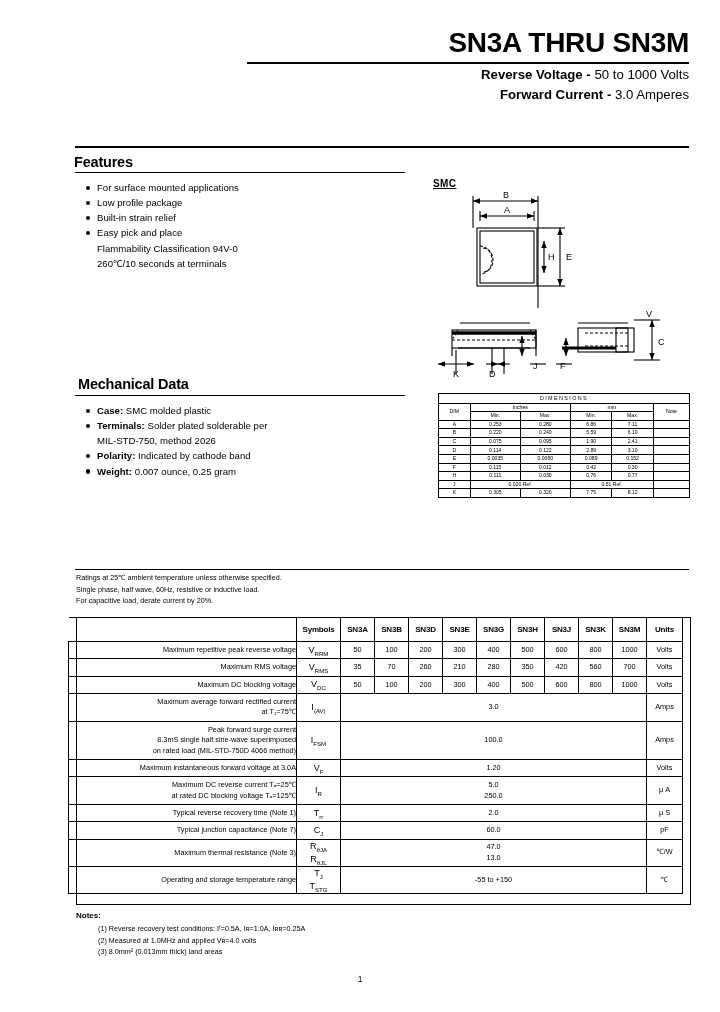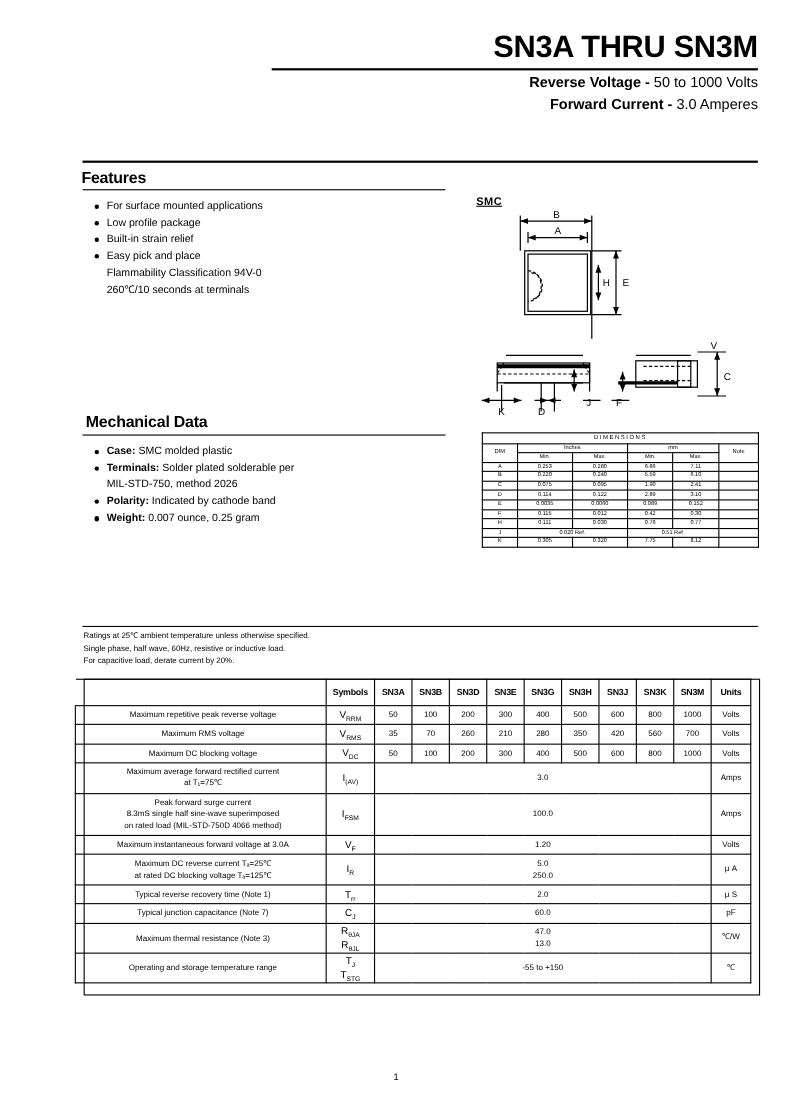--- a/index.html
+++ b/index.html
@@ -48,21 +48,21 @@
   .dimtbl .ttl{font-size:5.4px;letter-spacing:1.4px;padding:1.5px 0;}
   .dimtbl .hd{font-size:5.2px;}
 
   
   .mr-h{position:absolute;left:78px;top:551px;font-size:14.5px;font-weight:bold;letter-spacing:-.2px;}
   .mr-rule{position:absolute;left:75px;top:569px;width:614px;border-top:1.8px solid #000;}
   .mr-pre{position:absolute;left:76px;top:572px;font-size:7.2px;line-height:1.62;}
 
   .rtbl{position:absolute;left:68px;top:617px;width:613px;border-collapse:collapse;font-size:7.3px;table-layout:fixed;}
   .rtbl td{border:.9px solid #000;padding:0;vertical-align:middle;}
-  .rtbl .desc{padding:3px 0 3px 4px;line-height:1.42;text-align:center;}
+  .rtbl .desc{padding:3px 0 3px 4px;line-height:1.42;text-align:right;}
   .rtbl .ctr{text-align:center;line-height:1.45;}
   .rtbl thead td{padding:7px 0;font-weight:bold;text-align:center;font-size:8px;letter-spacing:-.2px;}
   .rtbl thead td.blank{border-left:none;}
   .outer{position:absolute;left:76px;top:617px;width:613px;height:286px;border:1.7px solid #000;pointer-events:none;}
   sub{font-size:.68em;line-height:0;}
   .sym{font-size:9px;}
 
   
   .notes{position:absolute;left:76px;top:910px;font-size:7.2px;line-height:1.62;}
   .notes .nh{font-weight:bold;font-size:8px;}
@@ -416,15 +416,21 @@
         <tr>
           <td class="desc">Operating and storage temperature range</td>
           <td class="ctr"><span class="sym">T<sub>J</sub></span><br><span class="sym">T<sub>STG</sub></span></td>
           <td class="ctr" colspan="9">-55 to +150</td>
           <td class="ctr">℃</td>
         </tr>
       </tbody>
   </table>
   <div class="outer"></div>
 
+  <div class="notes">
+    <div class="nh">Notes:</div>
+    <div class="ni">(1) Reverse recovery test conditions: Iᶠ=0.5A, Iʀ=1.0A, Iʀʀ=0.25A</div>
+    <div class="ni">(2) Measured at 1.0MHz and applied Vʀ=4.0 volts</div>
+    <div class="ni">(3) 8.0mm² (0.013mm thick) land areas</div>
+  </div>
 
   <div class="pgno">1</div>
 </div>
 
 </body></html>

